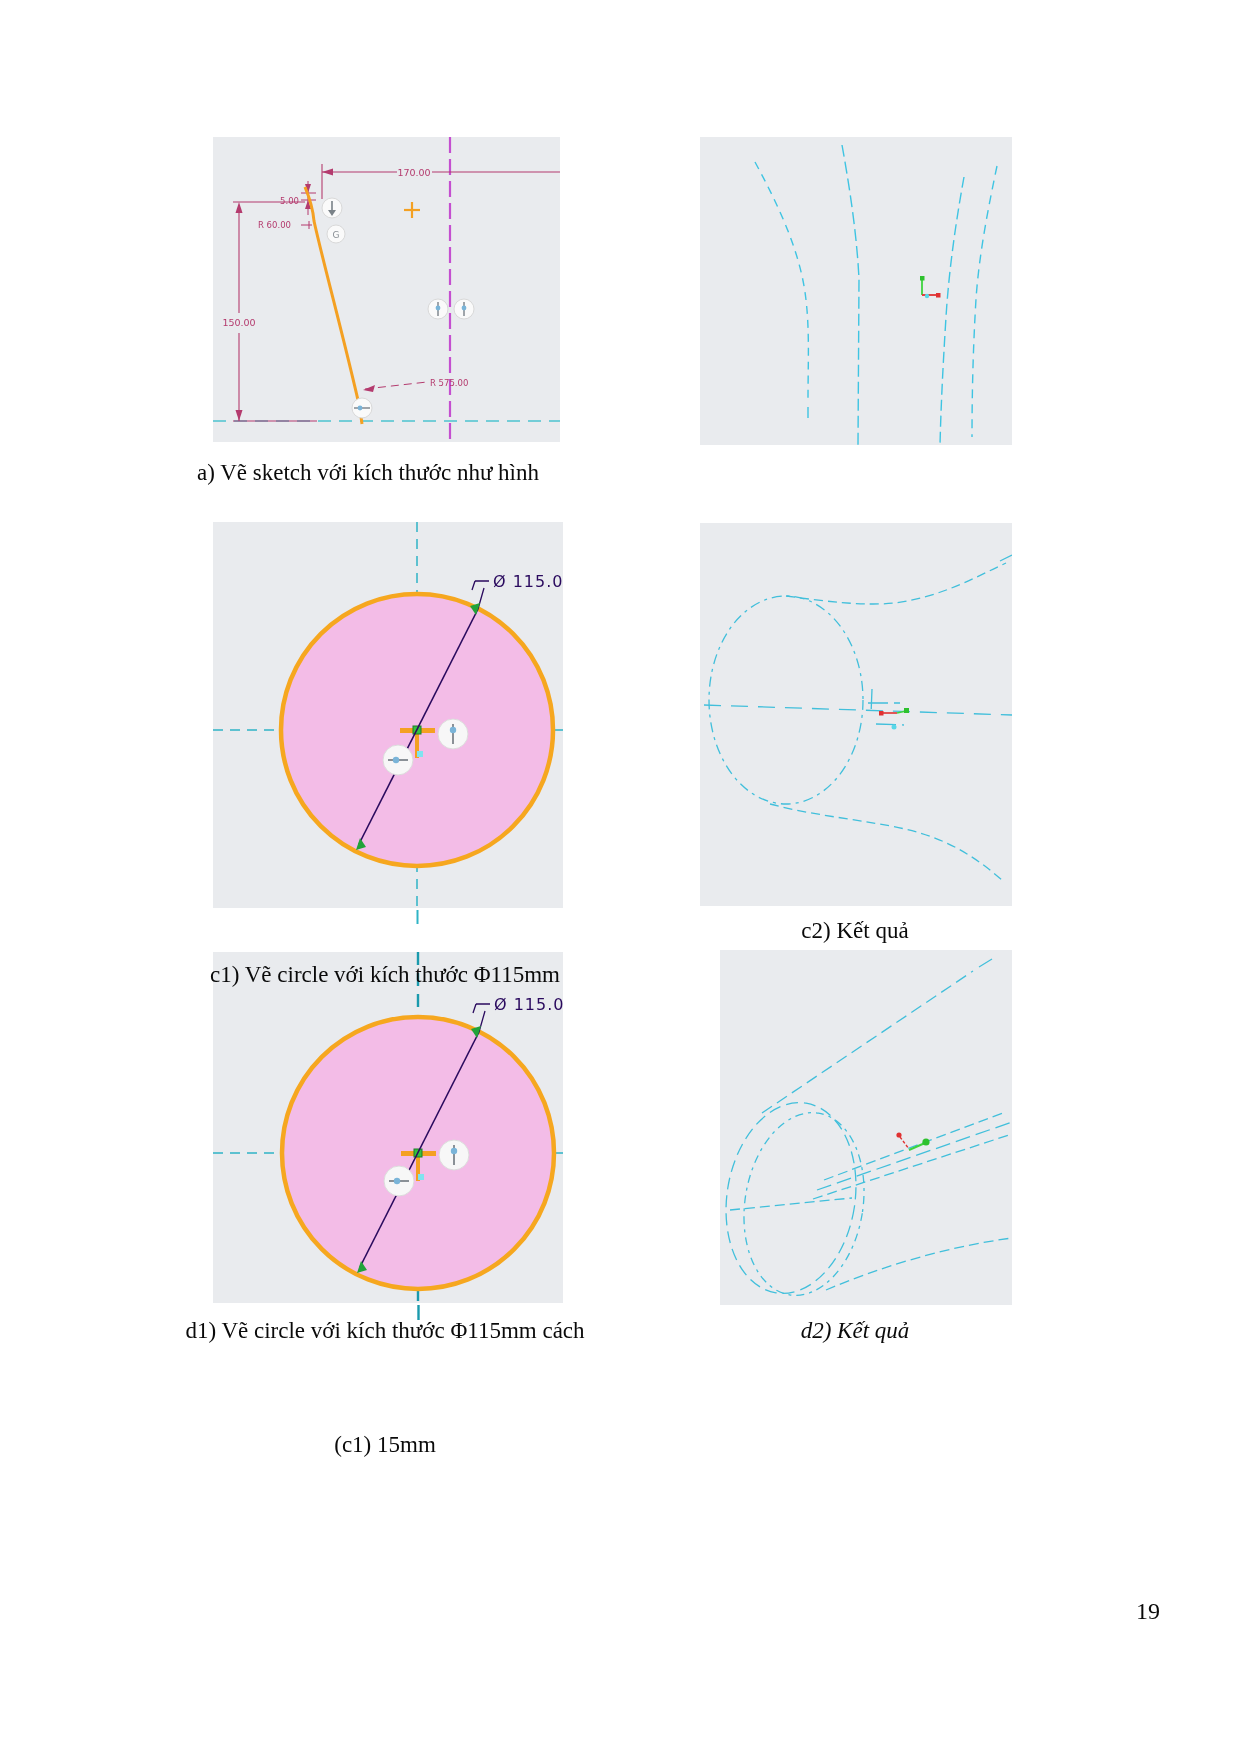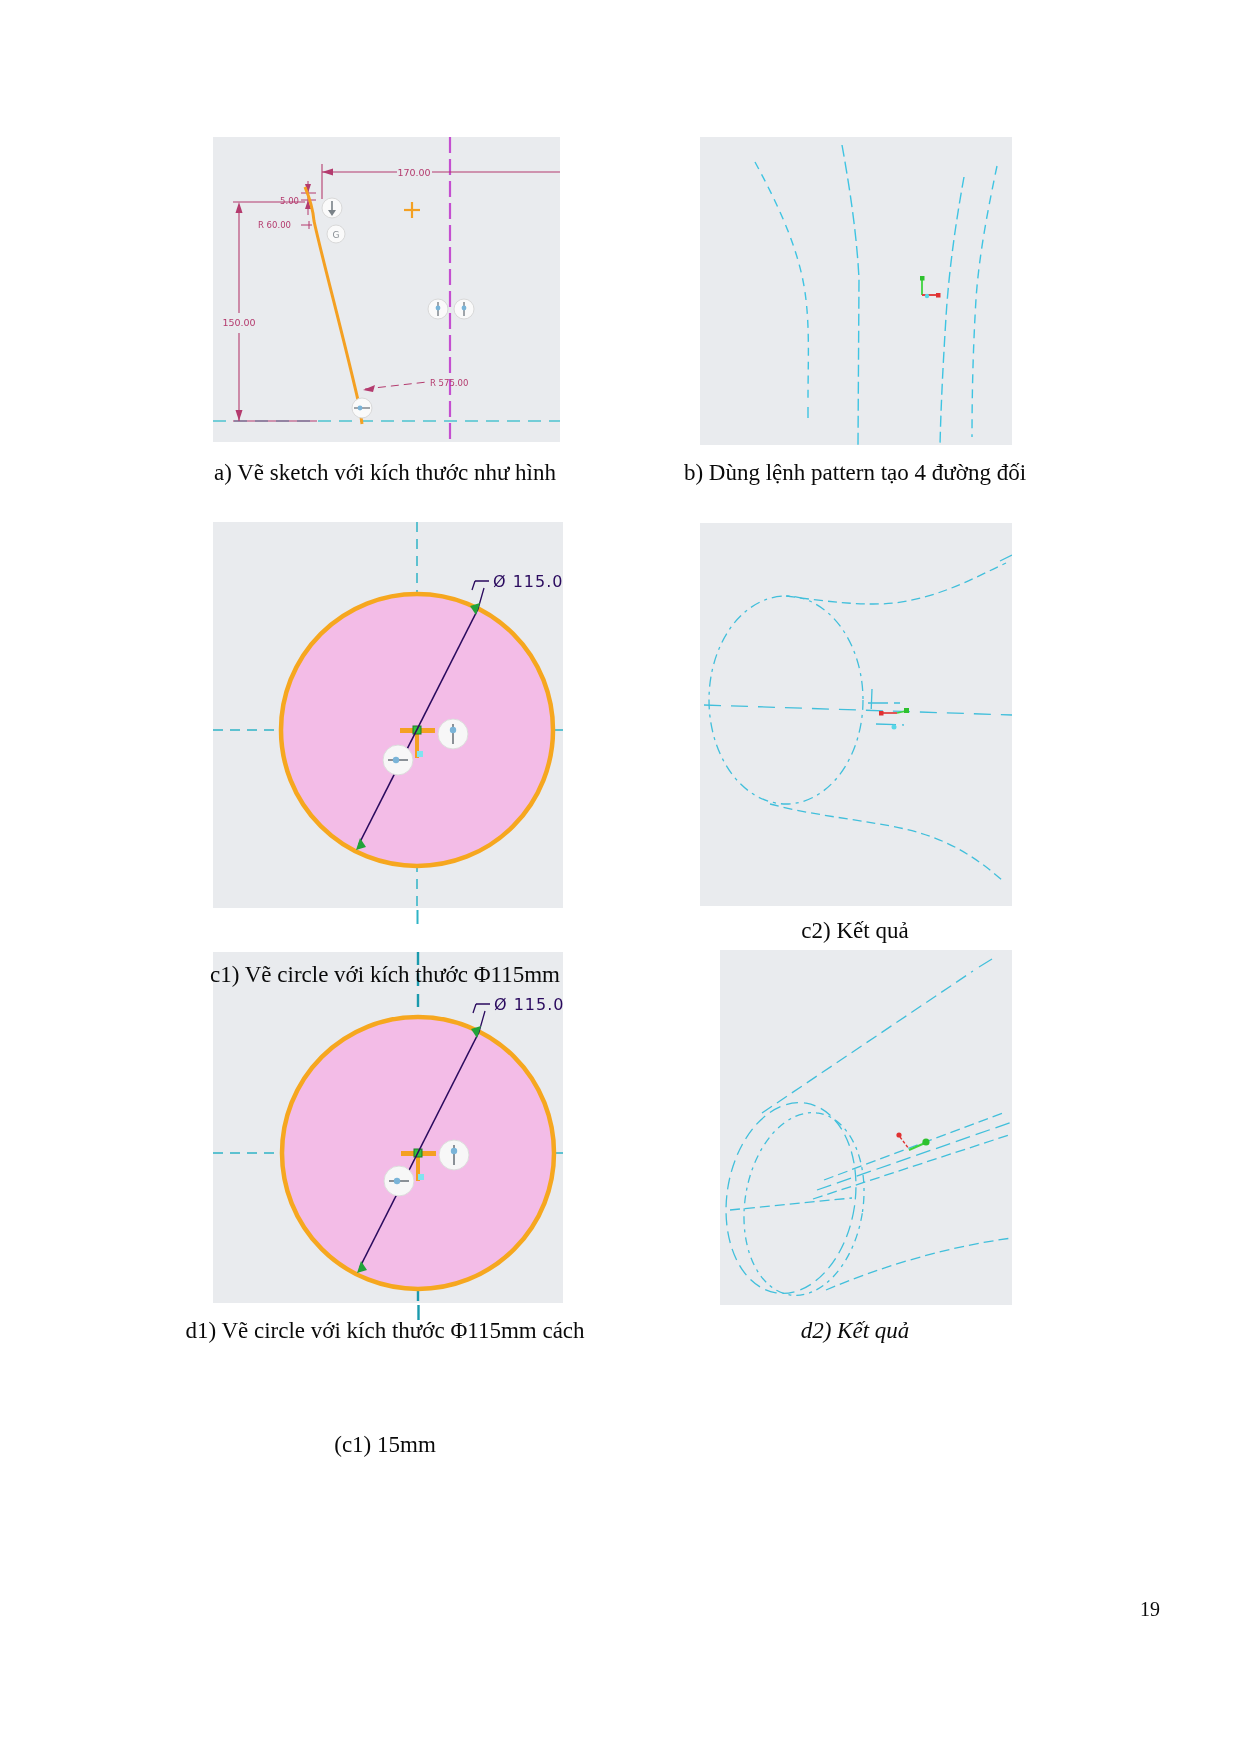--- a/index.html
+++ b/index.html
@@ -1,21 +1,21 @@
 <!DOCTYPE html>
 <html><head>
 <meta charset="utf-8">
 <style>
   html,body{margin:0;padding:0;background:#ffffff;}
   .page{position:relative;width:1240px;height:1754px;background:#ffffff;overflow:hidden;
         font-family:"Liberation Serif", serif;color:#0a0a0a;}
   .panel{position:absolute;background:#e9ebee;}
   .panel svg{display:block;}
   .caption{position:absolute;text-align:center;font-size:23px;line-height:30px;color:#0a0a0a;}
-  .pagenum{position:absolute;font-size:20px;}
+  .pagenum{position:absolute;font-size:24px;}
   .belowtick{position:absolute;}
 </style>
 </head>
 <body>
 
 <div class="page">
 
   <div class="panel" style="left:213px;top:137px;width:347px;height:305px;text-align:center;">
     <svg width="347" height="305" viewBox="0 0 347 305">
 
@@ -211,23 +211,22 @@
       </g>
       <g>
         <circle cx="179" cy="185" r="2.6" fill="#e03131"></circle>
         <line x1="180" y1="187" x2="189" y2="199" stroke="#e03131" stroke-width="1.4" stroke-dasharray="3 2"></line>
         <line x1="189" y1="200" x2="205" y2="193" stroke="#3ed43e" stroke-width="2"></line>
         <circle cx="206" cy="192" r="3.6" fill="#2ec12e"></circle>
       </g>
     </svg>
   </div>
 
-  <div class="caption" style="left:165px;top:458px;width:440px;">a) Vẽ sketch với kích thước như hình</div>
-
-  <div class="caption" style="left:630px;top:458px;width:450px;">b) Dùng lệnh pattern tạo 4 đường đối</div>
+  <div class="caption" style="left:148px;top:458px;width:440px;">a) Vẽ sketch với kích thước như hình</div>
+
 
   <div class="caption" style="left:165px;top:960px;width:440px;">c1) Vẽ circle với kích thước Φ115mm</div>
   <div class="caption" style="left:630px;top:916px;width:450px;">c2) Kết quả</div>
 
   <div class="caption" style="left:150px;top:1316px;width:470px;">d1) Vẽ circle với kích thước Φ115mm cách</div>
   <div class="caption" style="left:150px;top:1430px;width:470px;">(c1) 15mm</div>
   <div class="caption" style="left:630px;top:1316px;width:450px;font-style:italic;">d2) Kết quả</div>
 
   <div class="pagenum" style="left:1100px;top:1598px;width:60px;text-align:right;">19</div>
 </div>

